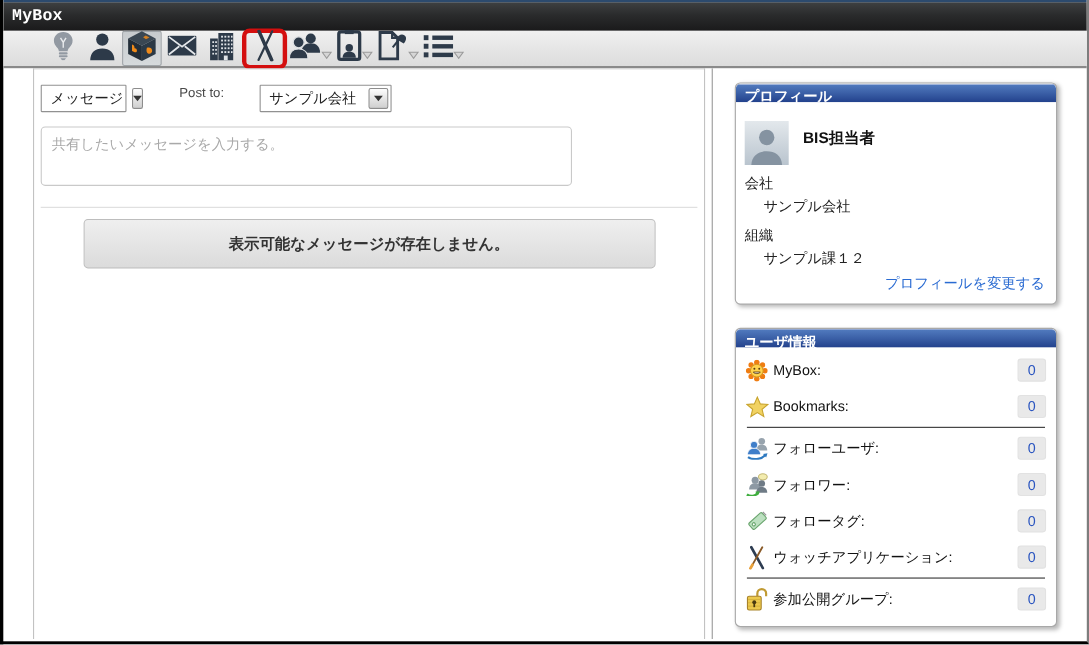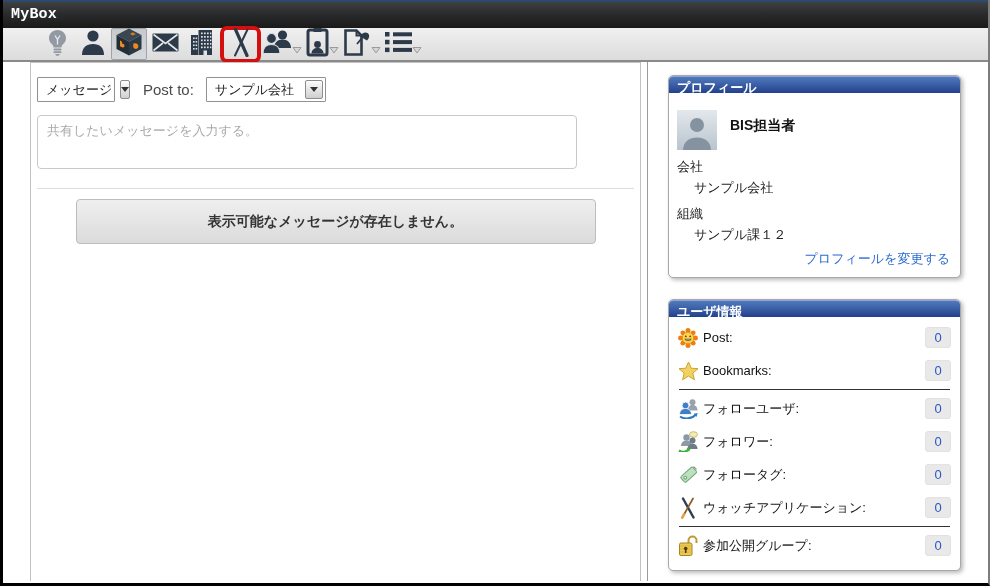--- a/index.html
+++ b/index.html
@@ -13,32 +13,32 @@
              display:flex; align-items:center; padding-left:36px; }
   .tb-btn { width:36px; height:32px; display:flex; align-items:center; justify-content:center; flex:none; }
   .tb-btn.selected { background:linear-gradient(#c6cacd,#d6dadc); border:1px solid #9fa4a8; border-radius:2px; }
   .tb-btn.highlighted { width:41px; height:37px; border:4px solid #d40f0f; border-radius:7px; margin:0 1px; }
   .tb-group { display:flex; align-items:center; flex:none; }
   .tb-chevron { margin:12px 4px 0 0; display:flex; }
   .content { display:flex; height:519px; overflow:hidden; }
   .main-col { width:644px; flex:none; }
   .main-panel { margin-left:27px; width:611px; height:100%; background:#fff;
                 border:1px solid #c2c2c2; border-bottom:none; padding:13px 0 0 0; }
-  .composer-row { display:flex; align-items:center; margin:1px 0 0 6px; }
+  .composer-row { display:flex; align-items:flex-start; margin:1px 0 0 6px;gap:20px; }
   .combo { display:inline-flex; align-items:center; border:1px solid #919191; background:#fff;
            height:25px; padding:2px 2px 2px 0; border-radius:1px; }
   .combo-text { font-size:13px; color:#222; padding:0 8px; white-space:nowrap; }
   .combo-btn { width:18px; height:19px; margin-left:auto; background:linear-gradient(#fdfdfd,#cfcfcf);
                border:1px solid #8d8d8d; border-radius:2px; display:flex; align-items:center; justify-content:center; }
   .combo-arrow { width:0; height:0; border-left:4px solid transparent; border-right:4px solid transparent;
                  border-top:5px solid #333; }
   .combo-type { width:78px; }
   .combo-target { width:120px; }
-  .post-to { font-size:15px; color:#4a4a4a; margin:0 12px 0 28px; }
-  .msg-input { display:block; margin:13px 0 0 6px; width:540px; height:54px; border:1px solid #c9c9c9;
+  .post-to { font-size:12px; color:#4a4a4a; margin:0 12px 0 28px; }
+  .msg-input { display:block; margin:13px 0 0 6px; width:483px; height:54px; border:1px solid #c9c9c9;
                border-radius:4px; padding:6px 9px; font-size:13px; color:#1d4ed8; resize:none; outline:none;
                font-family:"Liberation Sans","DejaVu Sans",sans-serif; }
   .msg-input::placeholder { color:#a9a9a9; opacity:1; }
   .composer-divider { margin:19px 0 0 6px; width:597px; border:none; border-top:1px solid #ddd; }
   .empty-notice { margin:10px auto 0; width:520px; height:45px; border:1px solid #bdbdbd; border-radius:4px;
                   background:linear-gradient(#efefef,#dbdbdb); display:flex; align-items:center;
                   justify-content:center; font-size:14px; font-weight:bold; color:#333; }
   .sidebar-col { flex:1; border-left:1px solid #9a9a9a; padding:13px 0 0 20px; }
   .panel { width:293px; background:#fff; border:1px solid #a8a8a8; border-radius:5px;
            box-shadow:2px 2px 4px rgba(0,0,0,.28); overflow:hidden; }
@@ -292,21 +292,21 @@
                     <circle cx="15.2" cy="4.8" r="2.4"></circle>
                   <circle cx="4.8" cy="15.2" r="2.4"></circle>
                     <circle cx="15.2" cy="15.2" r="2.4"></circle>
                 </g>
                 <circle cx="10" cy="10" r="5.8" fill="#ffd34d" stroke="#d8961e"></circle>
                 <circle cx="7.8" cy="8.3" r=".9" fill="#5a3c10"></circle>
                   <circle cx="12.2" cy="8.3" r=".9" fill="#5a3c10"></circle>
                 <path d="M6.8 11.2c1 1.9 5.4 1.9 6.4 0z" fill="#fff" stroke="#5a3c10" stroke-width=".8"></path>
               </svg>
             </span>
-            <span class="ui-label">Post:</span>
+            <span class="ui-label">MyBox:</span>
             <span class="ui-badge">0</span>
           </div>
 
           <div class="ui-row">
             <span class="ui-icon">
               <svg width="21" height="20" viewBox="0 0 21 20">
                 <path d="M10.5 1l2.7 6.2 6.8.5-5.2 4.4 1.6 6.6-5.9-3.6-5.9 3.6 1.6-6.6L1 7.7l6.8-.5z" fill="#f1d261" stroke="#c8a42e" stroke-width="1"></path>
               </svg>
             </span>
             <span class="ui-label">Bookmarks:</span>

